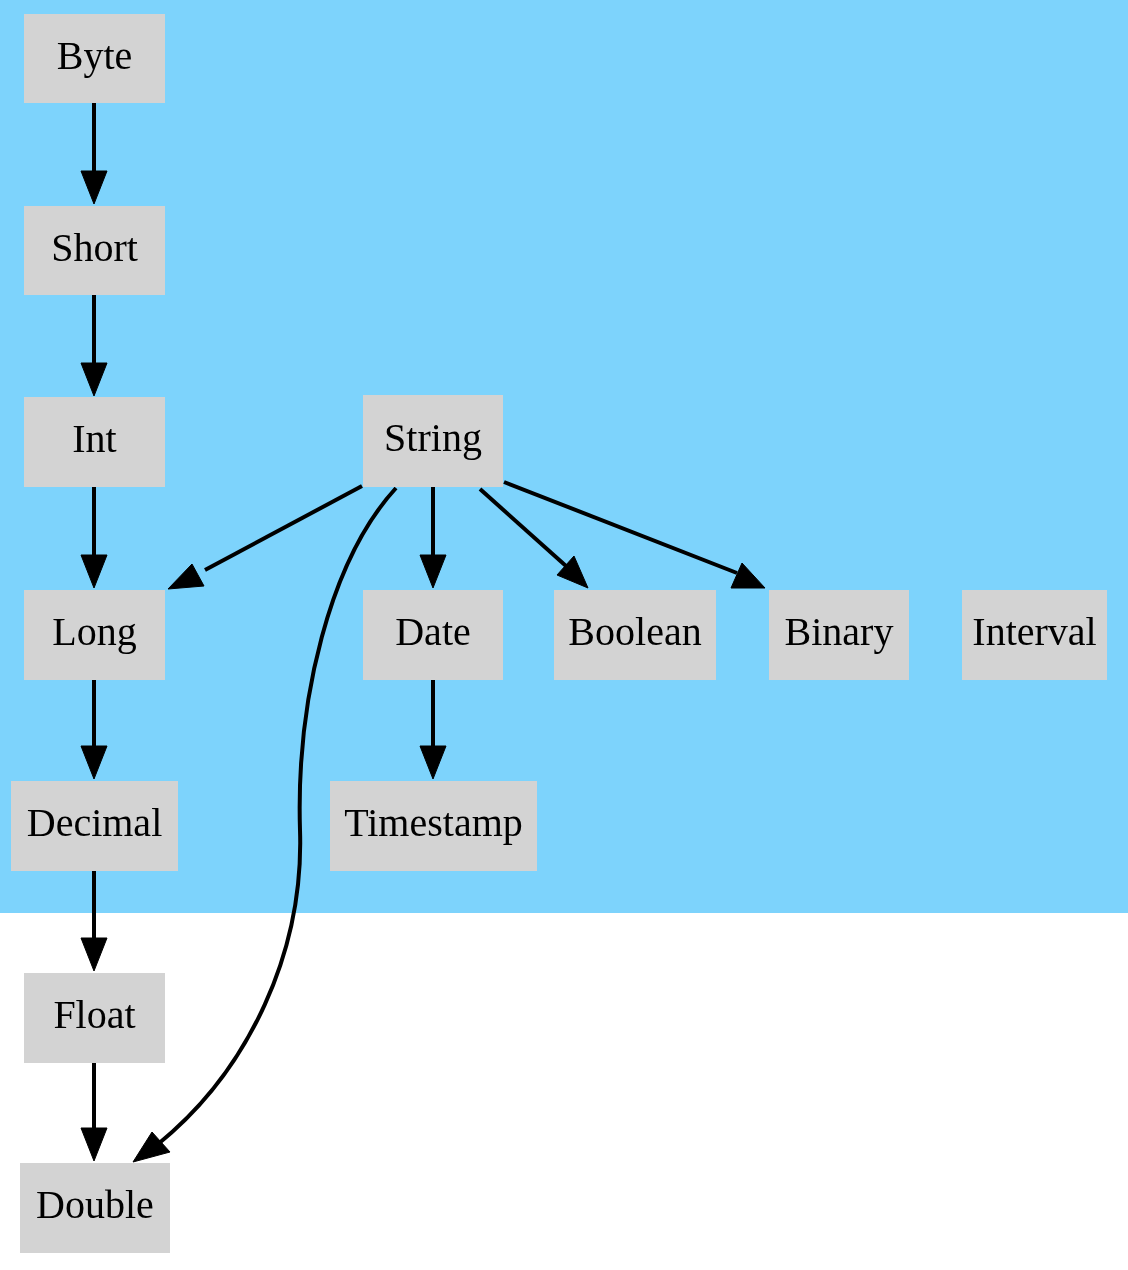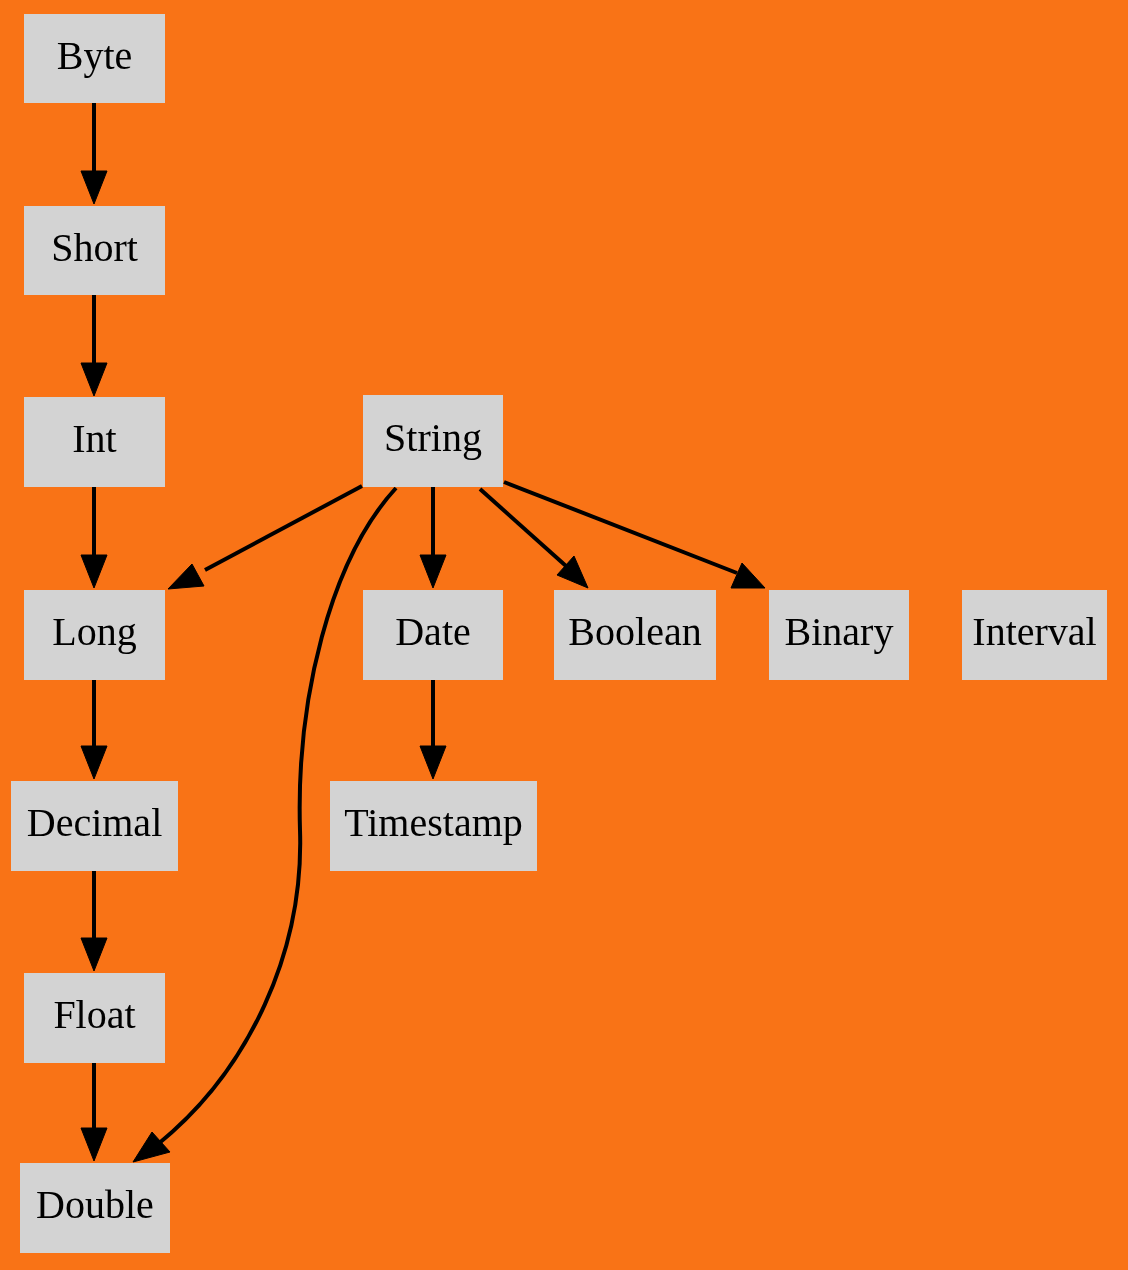--- a/index.html
+++ b/index.html
@@ -9,22 +9,22 @@
   }
   body {
     width: 1128px;
     height: 1270px;
     font-family: "Liberation Serif", "DejaVu Serif", serif;
     overflow: hidden;
   }
   #graph-root {
     position: relative;
     width: 1128px;
-    height: 1270px;
-    background: #f97316;
+    height: 913px;
+    background: #7dd3fc;
   }
   #graph-svg {
     position: absolute;
     top: 0;
     left: 0;
     width: 1128px;
     height: 1270px;
     display: block;
   }
   .node-label {

